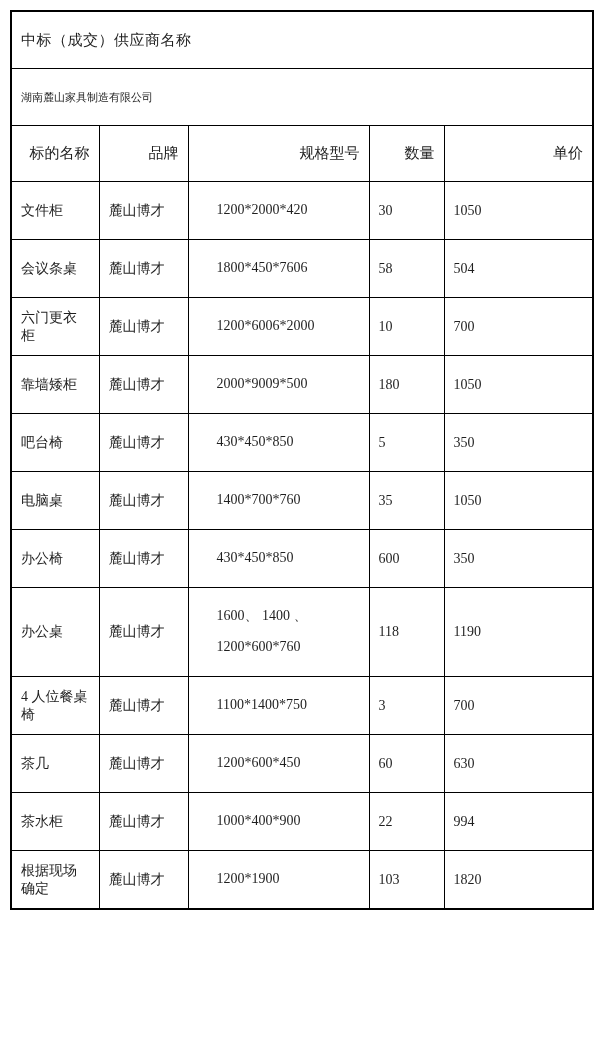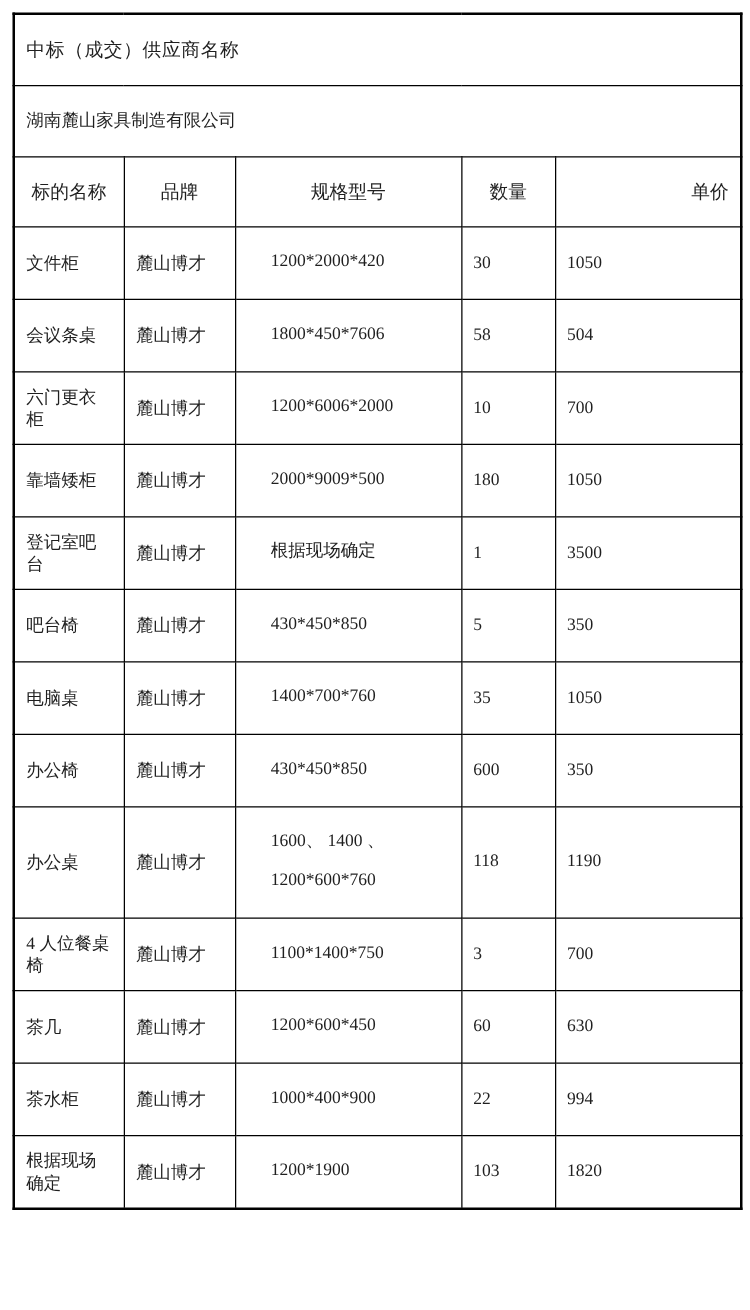--- a/index.html
+++ b/index.html
@@ -22,22 +22,22 @@
   td,th{
     border:1px solid #000;
     padding:0 9px;
     font-size:14px;
     font-weight:normal;
     text-align:left;
     vertical-align:middle;
     overflow:hidden;
   }
   tr.title-row td{height:56px;font-size:15px;letter-spacing:0.5px;}
-  tr.supplier-row td{height:56px;font-size:14px;}
-  tr.head-row th{height:55px;font-size:15px;text-align:center;}
+  tr.supplier-row td{height:56px;font-size:11px;}
+  tr.head-row th{height:55px;font-size:15px;text-align:right;}
   tr.head-row th.h-price{text-align:right;}
   tr.body-row td{height:57px;}
   tr.body-row.tall td{height:88px;}
   td.spec-cell{white-space:pre-line;line-height:2.2;padding-left:28px;}
 </style>
 </head>
 <body>
 
 <div class="page">
   <table class="award">
@@ -83,27 +83,20 @@
         <td class="spec-cell">1200*6006*2000</td>
         <td>10</td>
         <td>700</td>
       </tr>
       <tr class="body-row">
         <td>靠墙矮柜</td>
         <td>麓山博才</td>
         <td class="spec-cell">2000*9009*500</td>
         <td>180</td>
         <td>1050</td>
-      </tr>
-      <tr class="body-row">
-        <td>登记室吧台</td>
-        <td>麓山博才</td>
-        <td class="spec-cell">根据现场确定</td>
-        <td>1</td>
-        <td>3500</td>
       </tr>
       <tr class="body-row">
         <td>吧台椅</td>
         <td>麓山博才</td>
         <td class="spec-cell">430*450*850</td>
         <td>5</td>
         <td>350</td>
       </tr>
       <tr class="body-row">
         <td>电脑桌</td>

